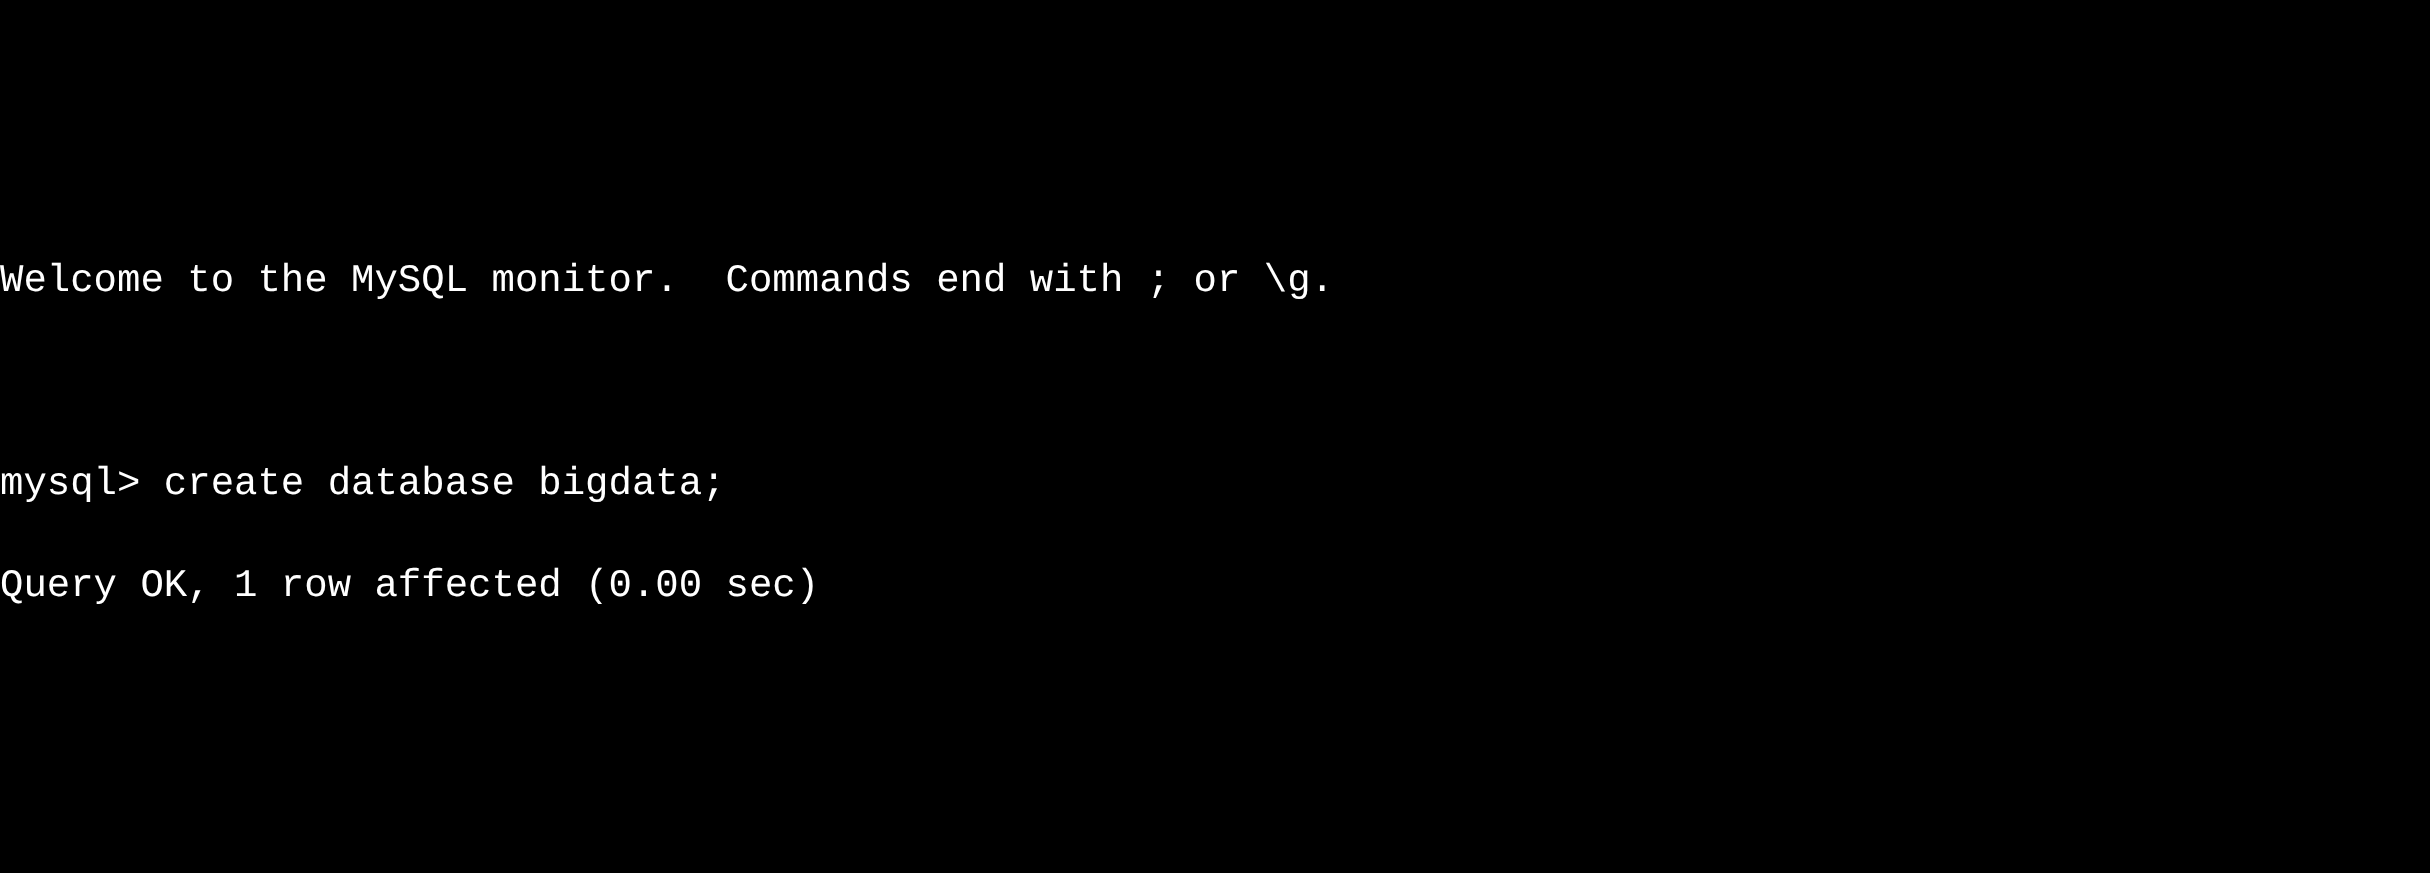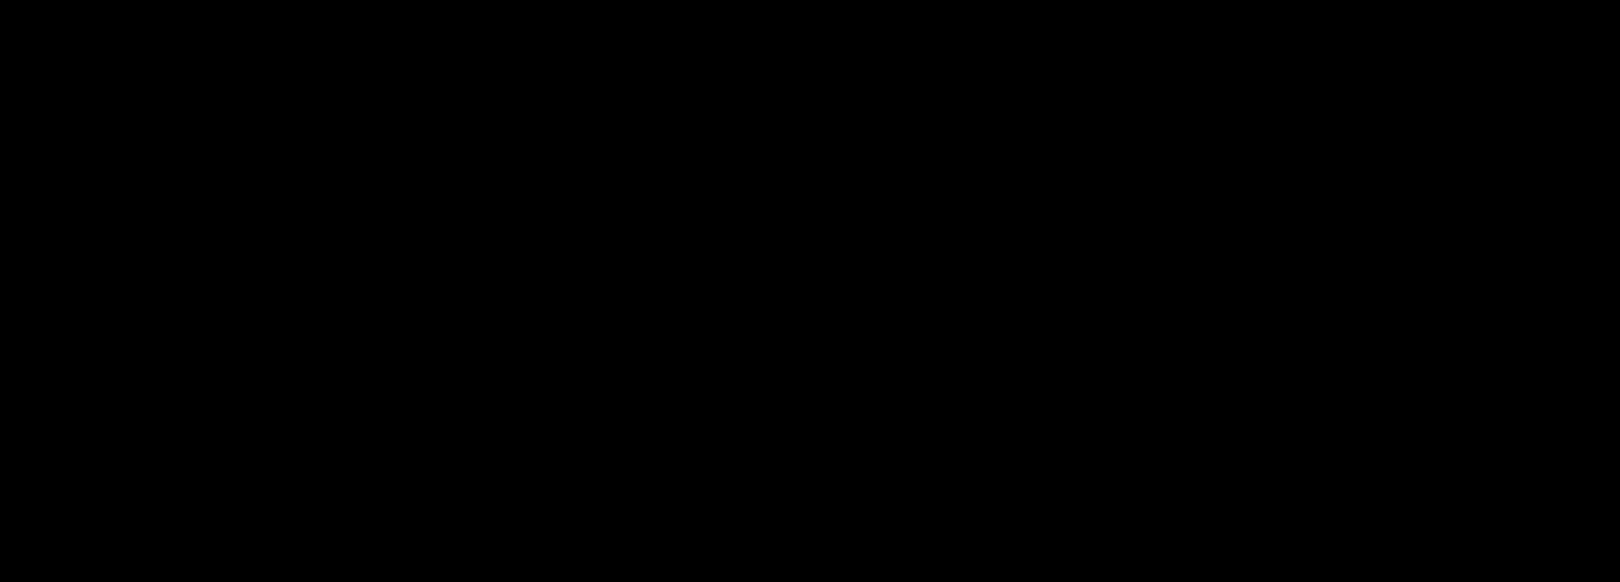--- a/index.html
+++ b/index.html
@@ -26,21 +26,24 @@
       display: block;
       height: 1.3em;
     }
   </style>
 </head>
 <body>
 
 
 
 <div>
+<span class="terminal-line">Welcome to the MySQL monitor.  Commands end with ; or \g.</span>
 <span class="blank-line"></span>
+<span class="terminal-line">mysql&gt; create database bigdata;</span>
+<span class="terminal-line">Query OK, 1 row affected (0.00 sec)</span>
 <span class="blank-line"></span>
 
 
 
 
 
 
 
 </div>
 

